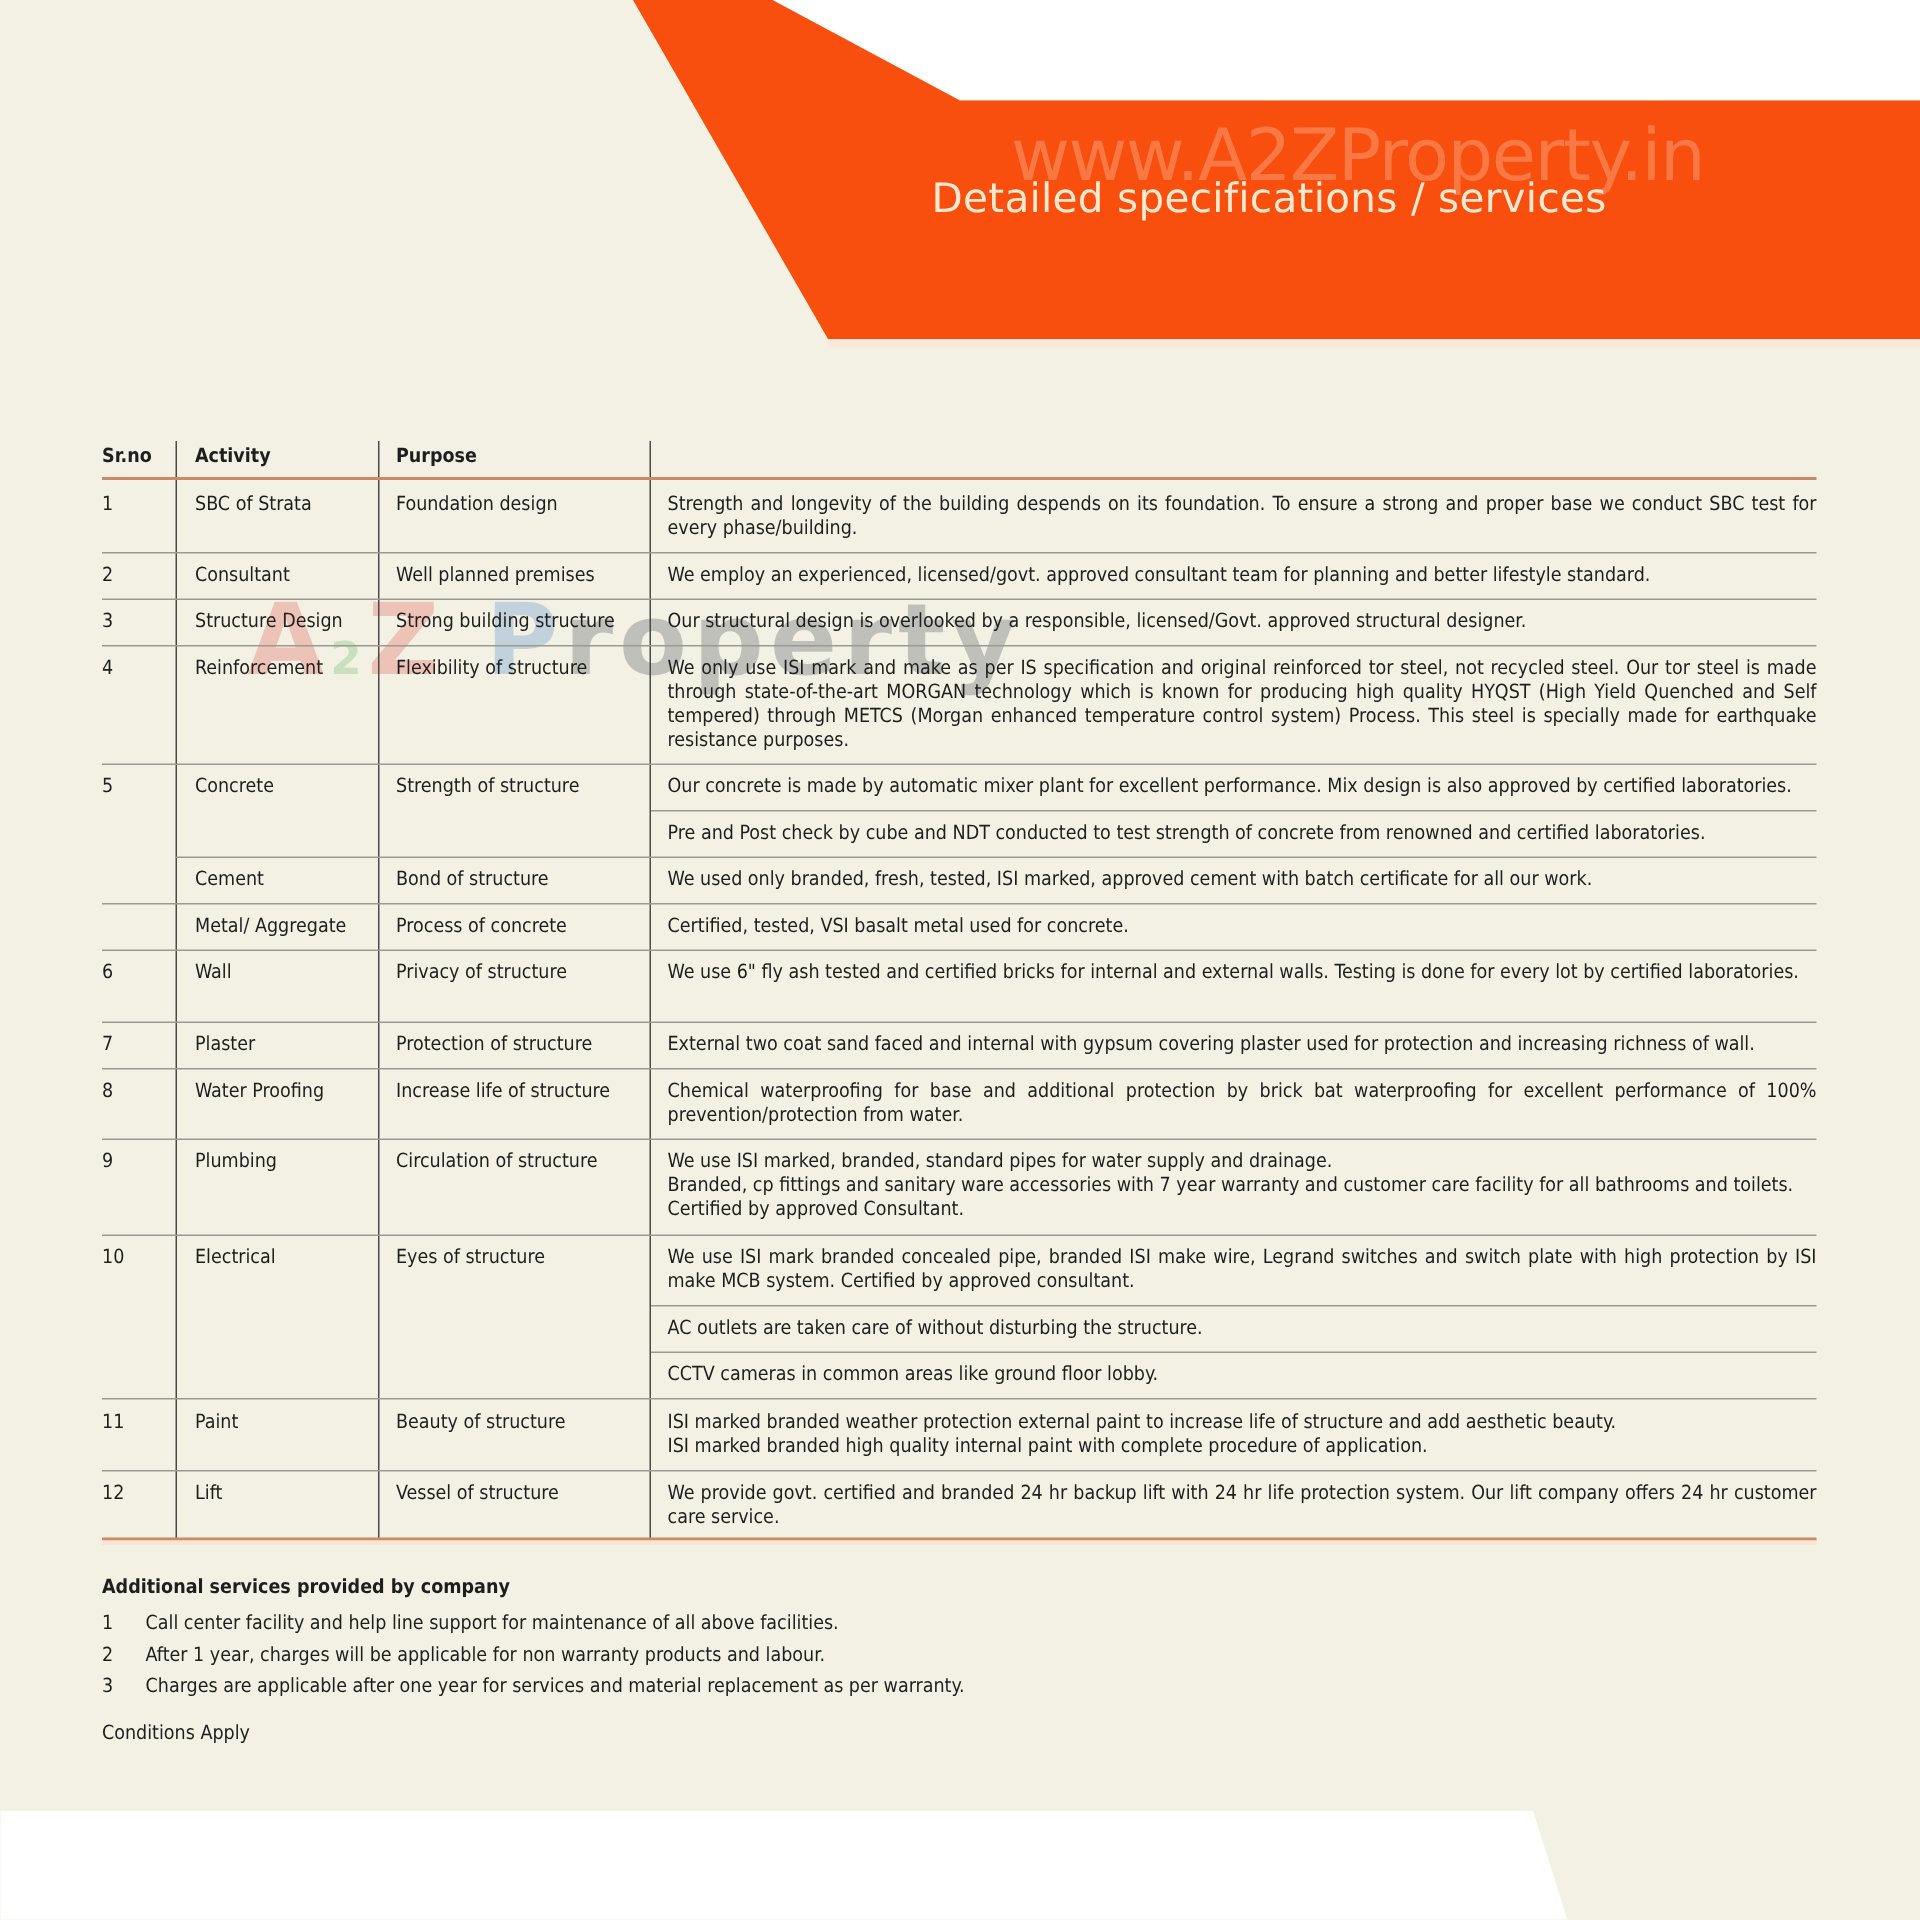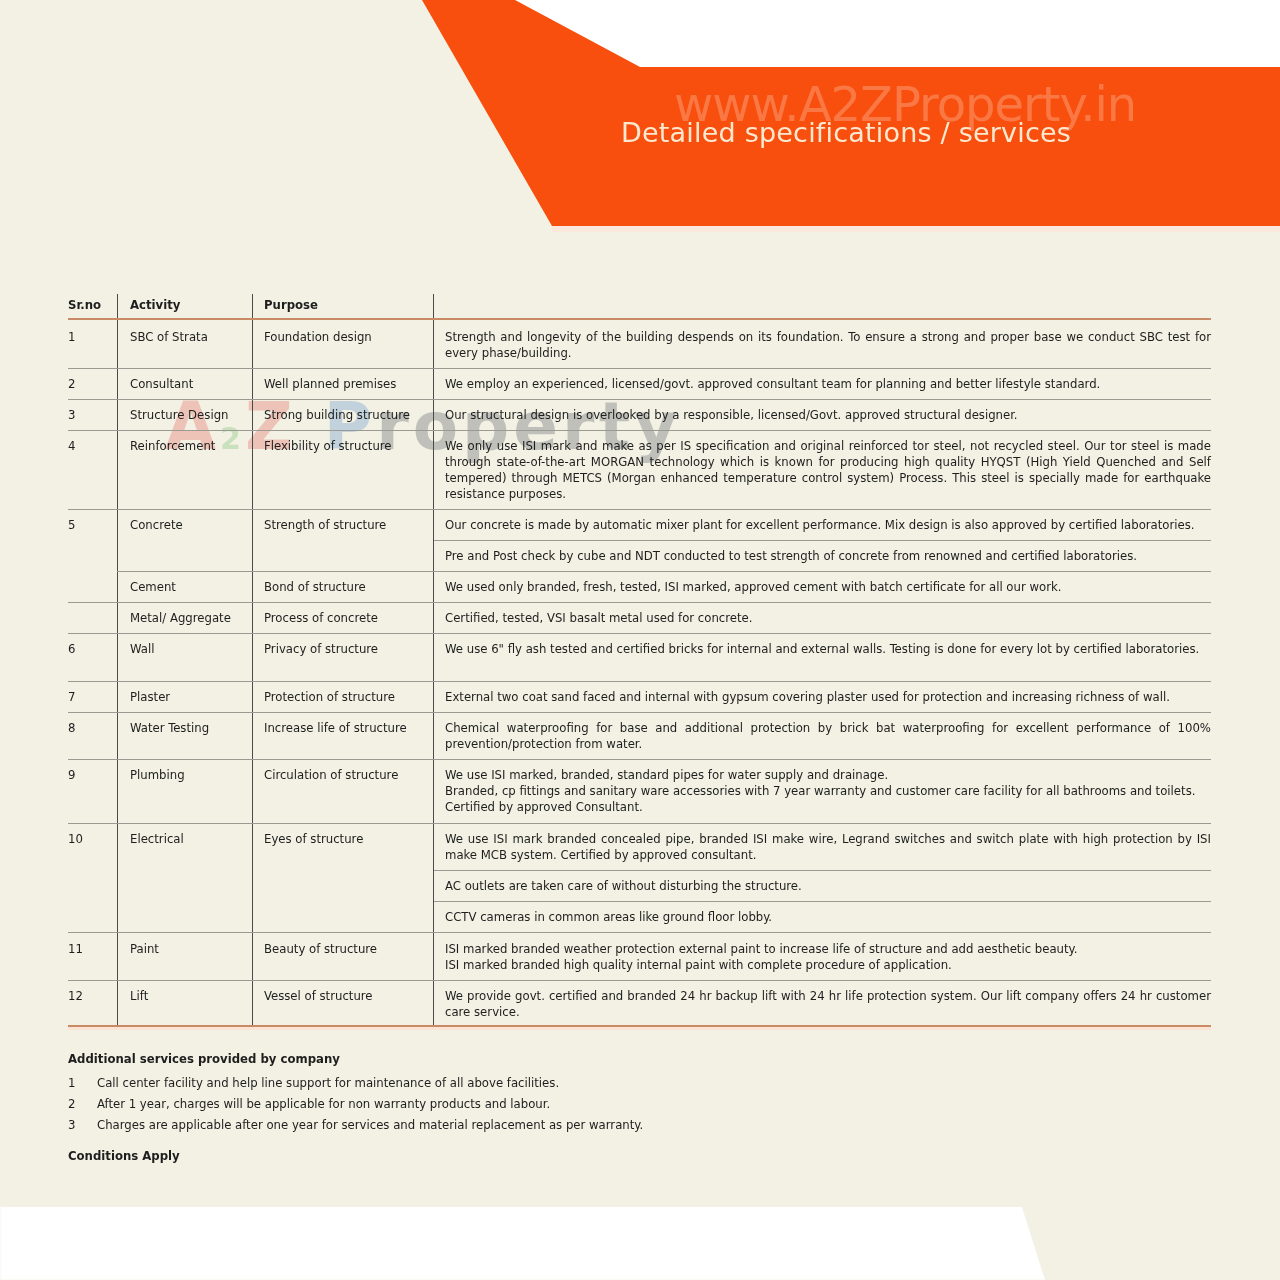--- a/index.html
+++ b/index.html
@@ -89,21 +89,21 @@
 
     
     .additional {
       position: absolute; left: 68px; top: 1051px; font-size: 13px; line-height: 16px;
     }
     .additional h2 { font-size: 13px; margin: 0 0 8px 0; font-weight: bold; }
     .additional .li { position: relative; height: 21px; }
     .additional .li .num { position: absolute; left: 0; }
     .additional .li .txt { position: absolute; left: 29px; white-space: nowrap; }
     .conditions {
-      position: absolute; left: 68px; top: 1148px; font-size: 13px; font-weight: bold;
+      position: absolute; left: 68px; top: 1148px; font-size: 13px; font-weight: normal;
     }
   </style>
 </head>
 <body>
 
 <div class="bg-layer">
   <div class="white-top"></div>
   <div class="orange-band"></div>
   <div class="band-shadow"></div>
   <div class="white-bottom"></div>
@@ -201,21 +201,21 @@
     <div class="row" style="position:absolute;top:395px;width:1143px;">
       <span class="cell c-sr">7</span>
       <span class="cell c-act">Plaster</span>
       <span class="cell c-pur">Protection of structure</span>
       <span class="cell c-val">External two coat sand faced and internal with gypsum covering plaster used for protection and increasing richness of wall.</span>
     </div>
     <div class="rule" style="top:418px;left:0;width:1143px;"></div>
 
     <div class="row" style="position:absolute;top:426px;width:1143px;">
       <span class="cell c-sr">8</span>
-      <span class="cell c-act">Water Testing</span>
+      <span class="cell c-act">Water Proofing</span>
       <span class="cell c-pur">Increase life of structure</span>
       <span class="cell c-val">Chemical waterproofing for base and additional protection by brick bat waterproofing for excellent performance of 100% prevention/protection from water.</span>
     </div>
     <div class="rule" style="top:465px;left:0;width:1143px;"></div>
 
     <div class="row" style="position:absolute;top:473px;width:1143px;">
       <span class="cell c-sr">9</span>
       <span class="cell c-act">Plumbing</span>
       <span class="cell c-pur">Circulation of structure</span>
       <span class="cell c-val" style="white-space:pre-line;text-align:left;">We use ISI marked, branded, standard pipes for water supply and drainage.

